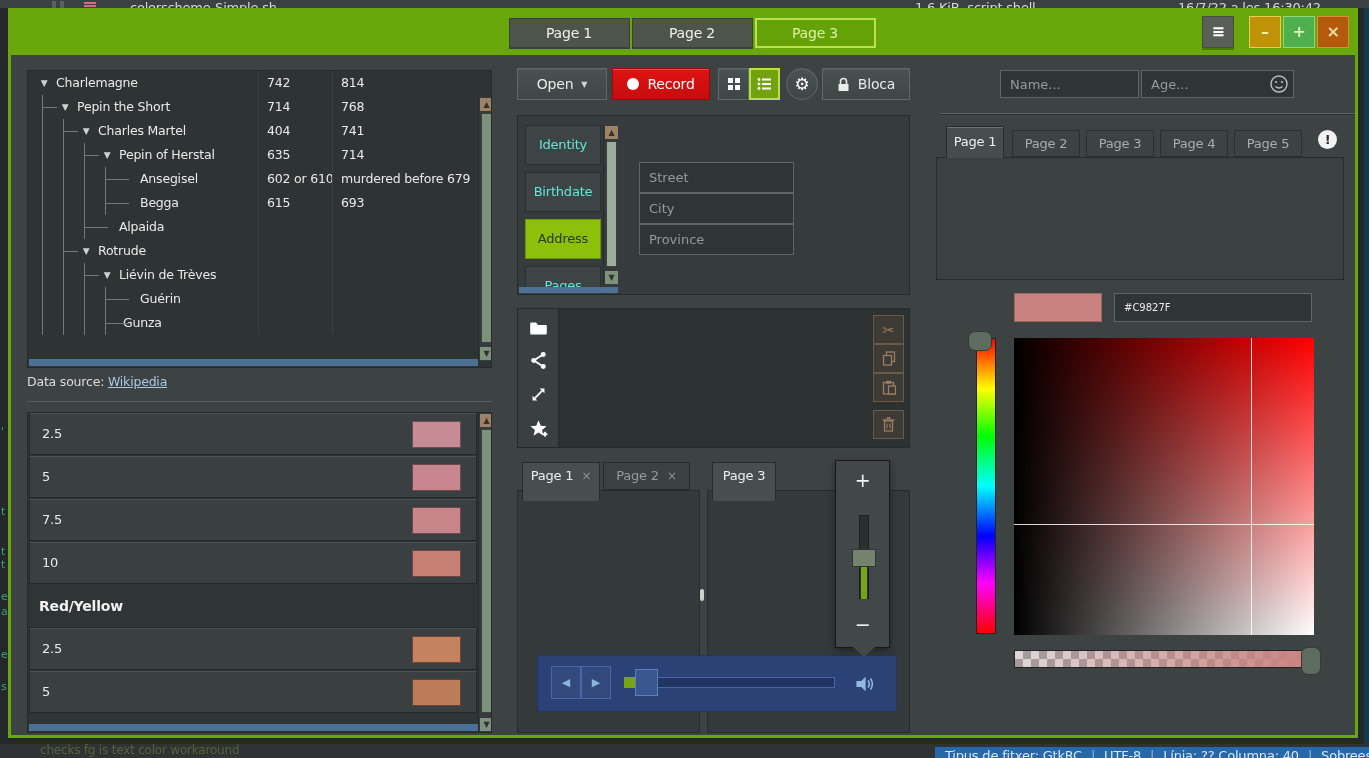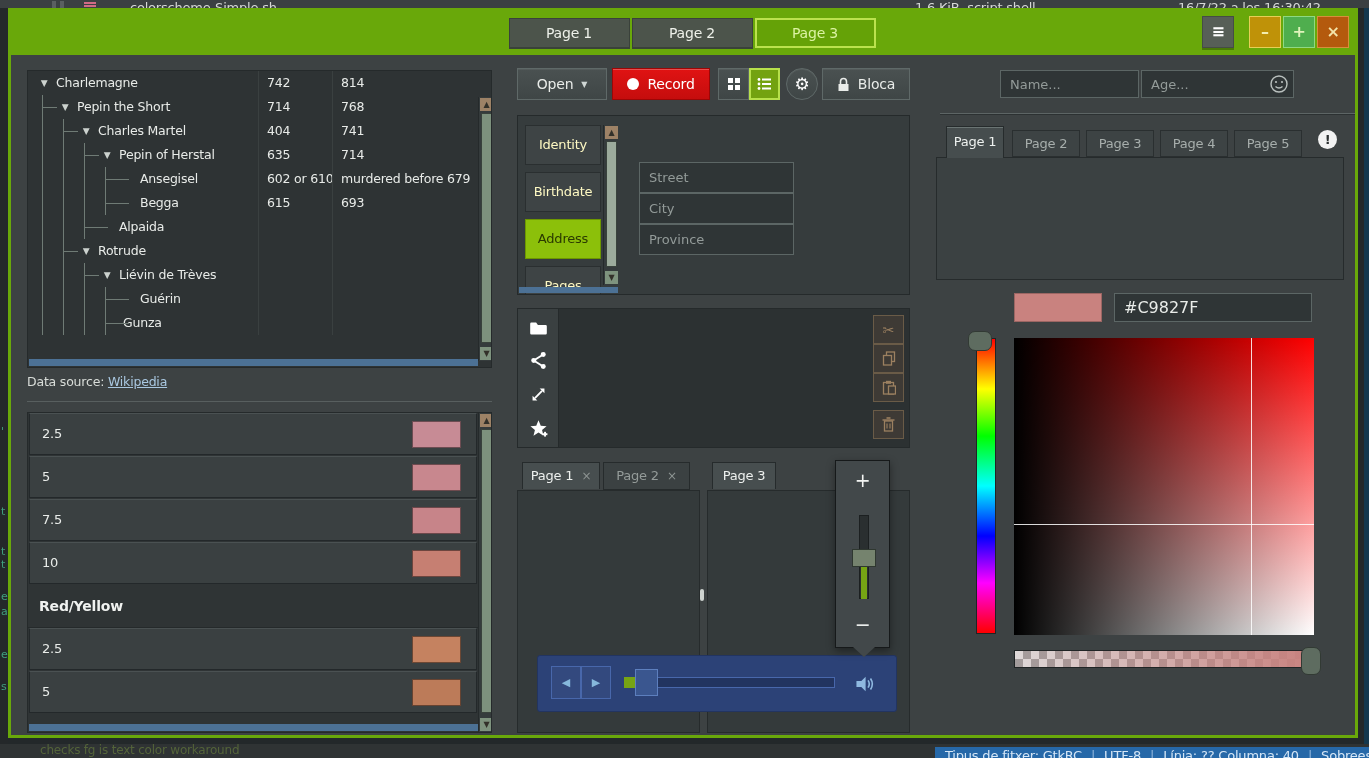--- a/index.html
+++ b/index.html
@@ -87,37 +87,37 @@
   #btn-record { position:absolute; left:95px; top:0; width:98px; height:32px; background:linear-gradient(#e01313,#c50d0d);
     border:1px solid #9d0606; color:#fff; box-shadow:inset 0 1px rgba(255,255,255,.25); }
   #btn-record .dot { width:12px; height:12px; border-radius:50%; background:#fff; }
   #btn-grid { position:absolute; left:201px; top:0; width:31px; height:32px; }
   #btn-list { position:absolute; left:232px; top:0; width:31px; height:32px; background:#73a210; border:2px solid #b7e04b; box-shadow:none; }
   #btn-gear { position:absolute; left:269px; top:0; width:32px; height:32px; border-radius:50%; font-size:17px; color:#fff; }
   #btn-lock { position:absolute; left:305px; top:0; width:88px; height:32px; }
 
   #addr-frame { left:506px; top:104px; width:393px; height:180px; background:#363c3d; border:1px solid #252a2b; overflow:hidden; }
   #addr-sidebar { position:absolute; left:7px; top:9px; width:76px; }
-  .side-item { height:40px; line-height:38px; text-align:center; font-size:13px; color:#fef9c3;
+  .side-item { height:40px; line-height:38px; text-align:center; font-size:13px; color:#5eead4;
     background:#3e4445; border:1px solid #2a2f30; margin-bottom:7px; }
   .side-item.selected { background:#8cc00a; color:#2b3a00; border-color:#6d9700; }
   #addr-scroll { left:85px; top:9px; height:160px; }
   #addr-bluestrip { left:1px; bottom:1px; width:99px; height:6px; }
   .addr-input { position:absolute; left:121px; width:155px; height:31px; }
 
   #icons-frame { left:506px; top:297px; width:393px; height:140px; background:#2c3132; border:1px solid #252a2b; }
   #icon-strip { position:absolute; left:0; top:0; width:41px; height:138px; background:#3a4041; border-right:1px solid #252a2b; }
   .strip-icon { position:absolute; left:11px; width:19px; height:19px; }
   .edit-btn { position:absolute; left:355px; width:31px; height:29px; background:#3e3a35; border:1px solid #6a5b47;
     display:flex; align-items:center; justify-content:center; color:#9c8060; font-size:14px; }
 
   
   .nbtab { position:absolute; height:28px; line-height:26px; font-size:13px; text-align:center;
     background:#3b4142; border:1px solid #262b2c; color:#949b99; }
-  .nbtab.active { background:#474e4f; color:#edf0ee; height:27px; z-index:2; border-bottom:none; }
+  .nbtab.active { background:#474e4f; color:#edf0ee; height:39px; z-index:2; border-bottom:none; }
   .nbtab .x { margin-left:8px; color:#8d9492; font-size:12px; }
   .nbcontent { position:absolute; background:#343a3b; border:1px solid #262b2c; }
   #divider-dot { left:689px; top:578px; width:4px; height:12px; background:#cdd2cf; border-radius:2px; }
 
   
   #zoom-pop { left:824px; top:449px; width:55px; height:188px; background:#42484a; border:1px solid #16191a; z-index:6;
     box-shadow:0 3px 8px rgba(0,0,0,.4); }
   #zoom-pop .sign { position:absolute; width:100%; text-align:center; color:#f2f4f2; font-size:19px; }
   #zoom-trough { position:absolute; left:23px; top:54px; width:10px; height:84px; background:#2a2f30; border:1px solid #1c2021; }
   #zoom-fill { position:absolute; left:25px; top:106px; width:6px; height:32px; background:#76a414; }
@@ -144,21 +144,21 @@
 
   .rtab { position:absolute; height:27px; line-height:25px; width:68px; text-align:center; font-size:13px;
     background:#3d4344; border:1px solid #2a2f30; color:#a7aeac; top:119px; }
   .rtab.active { top:115px; height:32px; line-height:30px; width:58px; background:#464d4e; color:#eef1ef;
     border-color:#262b2c; border-bottom:none; z-index:2; box-shadow:inset 0 1px 0 #6a7473; }
   #excl { left:1307px; top:119px; width:19px; height:19px; border-radius:50%; background:#f2f2f2;
     color:#2b2f30; font-size:13px; font-weight:bold; text-align:center; line-height:19px; }
   #right-nbcontent { left:925px; top:146px; width:408px; height:123px; background:#3b4142; border:1px solid #262b2c; }
 
   #color-swatch { left:1003px; top:282px; width:88px; height:29px; border:1px solid #9c6663; }
-  #hex-input { left:1103px; top:282px; width:198px; height:29px; font-size:16px; }
+  #hex-input { left:1103px; top:282px; width:198px; height:29px; font-size:10px; }
   #hue-bar { left:965px; top:327px; width:20px; height:296px; border:1px solid #202425;
     background:linear-gradient(to bottom,#f00 0%,#ff0 17%,#0f0 33%,#0ff 50%,#00f 67%,#f0f 83%,#f00 100%); }
   #hue-handle { left:957px; top:320px; width:24px; height:20px; background:#5e6c60; border:1px solid #323a34; border-radius:7px; }
   #sv-square { left:1003px; top:327px; width:300px; height:297px;
     background:linear-gradient(to right,#000,rgba(0,0,0,0)),linear-gradient(to bottom,#f00,#fff); }
   #sv-vline { position:absolute; left:237px; top:0; width:1px; height:100%; background:rgba(255,255,255,.85); }
   #sv-hline { position:absolute; left:0; top:186px; width:100%; height:1px; background:rgba(255,255,255,.85); }
   #alpha-bar { left:1003px; top:639px; width:300px; height:18px; border:1px solid #202425;
     background-image:linear-gradient(45deg,#a39c9c 25%,transparent 25%,transparent 75%,#a39c9c 75%),
       linear-gradient(45deg,#a39c9c 25%,#ded8d8 25%,#ded8d8 75%,#a39c9c 75%);

